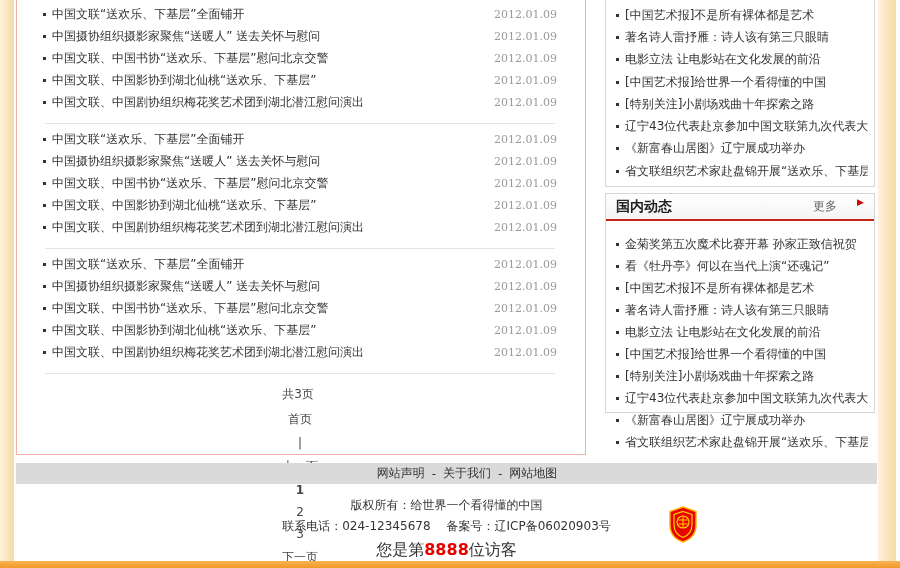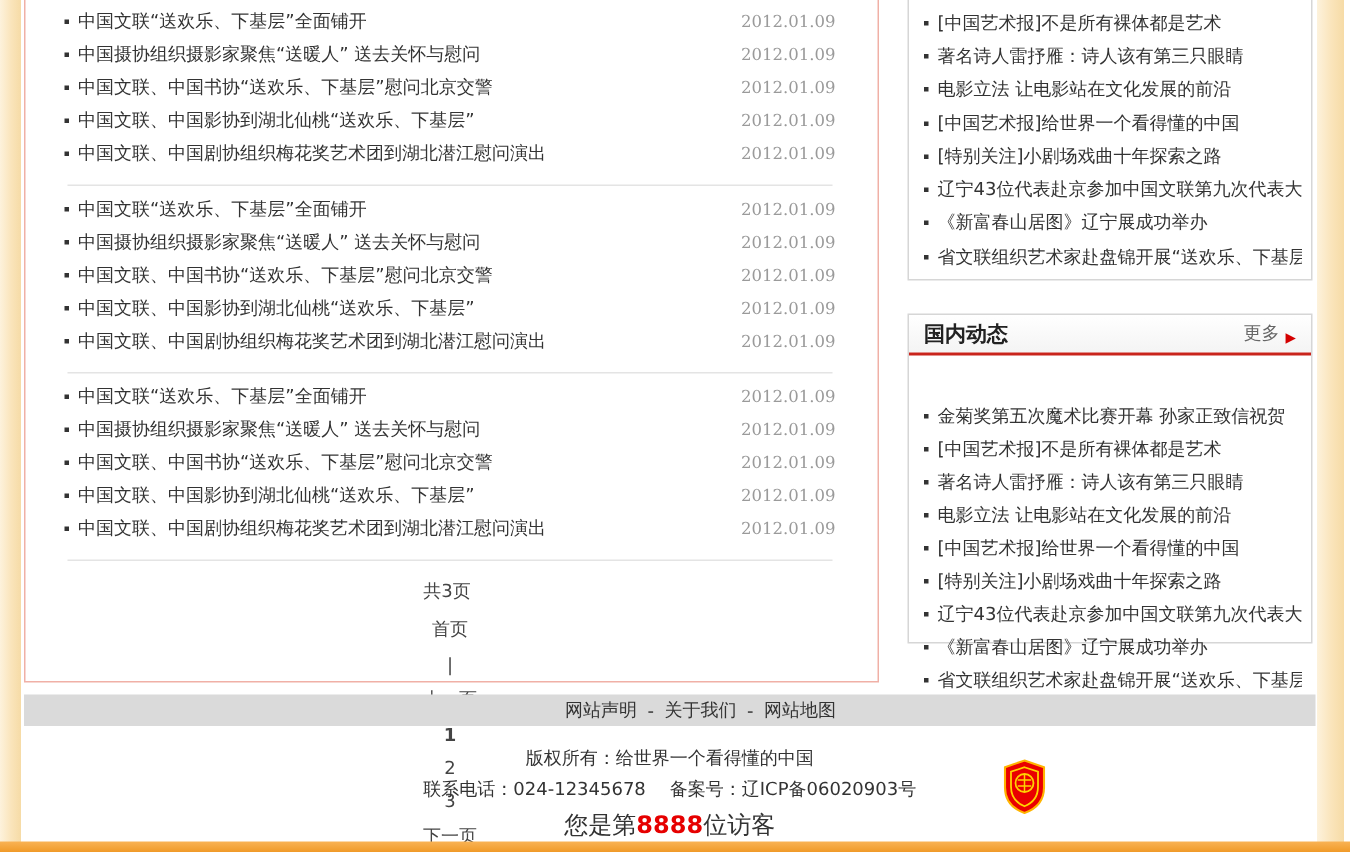--- a/index.html
+++ b/index.html
@@ -25,31 +25,31 @@
                 gap:8px; font-size:12px; color:#444;flex-direction:column; }
   .pagination span, .pagination a { cursor:pointer; color:#444; text-decoration:none; }
   .pag-total { cursor:default; margin-right:4px; }
   .pag-sep { color:#888; cursor:default; }
   .page-current { color:#e60000; font-weight:bold; cursor:default; }
 
   
   .side-box { position:absolute; left:605px; width:270px; background:#fff;
               border:1px solid #d6d6d6; }
   .side-box1 { top:-8px; height:195px; padding:11px 6px 0 10px; }
-  .side-box2 { top:193px; height:220px;margin-top:16px; }
+  .side-box2 { top:193px; height:220px; }
   .side-row { display:flex; align-items:center; height:22.3px; font-size:12px; color:#333; }
   .side-row .news-title { white-space:nowrap; }
   .box-header { height:27px; display:flex; justify-content:space-between; align-items:center;
                 padding:0 10px; border-bottom:2px solid #c9241c;
                 background:linear-gradient(#ffffff,#f4f4f4); }
   .box-title { font-size:14px; font-weight:bold; color:#222; }
-  .more-link { font-size:12px; color:#666; display:flex; align-items:flex-end; gap:4px;
+  .more-link { font-size:12px; color:#666; display:flex; align-items:flex-start; gap:20px;
                cursor:pointer; text-decoration:none; }
   .more-arrow { color:#d40000; font-size:9px; line-height:1; }
-  .side-box2-items { padding:29px 6px 0 10px; }
+  .side-box2-items { padding:12px 6px 0 10px; }
   .side-box2 .side-row { height:22px; }
 
   
   .footer-bar { position:absolute; left:16px; top:463px; width:861px; height:21px;
                 background:#dadada; display:flex; justify-content:center; align-items:center;
                 gap:7px; font-size:12px; color:#333;padding-left:41px; }
   .footer-bar a { color:#333; text-decoration:none; cursor:pointer; }
   .footer-sep { color:#333; }
   .copyright { position:absolute; left:16px; top:497px; width:861px; text-align:center;
                font-size:12px; color:#333; }
@@ -238,20 +238,24 @@
       <span class="more-arrow">▶</span>
     </a>
   </div>
   <div class="side-box2-items">
 
       <div class="side-row">
         <span class="sq"></span>
         <span class="news-title">金菊奖第五次魔术比赛开幕 孙家正致信祝贺</span>
       </div>
 
+      <div class="side-row">
+        <span class="sq"></span>
+        <span class="news-title">看《牡丹亭》何以在当代上演“还魂记”</span>
+      </div>
 
       <div class="side-row">
         <span class="sq"></span>
         <span class="news-title">[中国艺术报]不是所有裸体都是艺术</span>
       </div>
 
       <div class="side-row">
         <span class="sq"></span>
         <span class="news-title">著名诗人雷抒雁：诗人该有第三只眼睛</span>
       </div>

